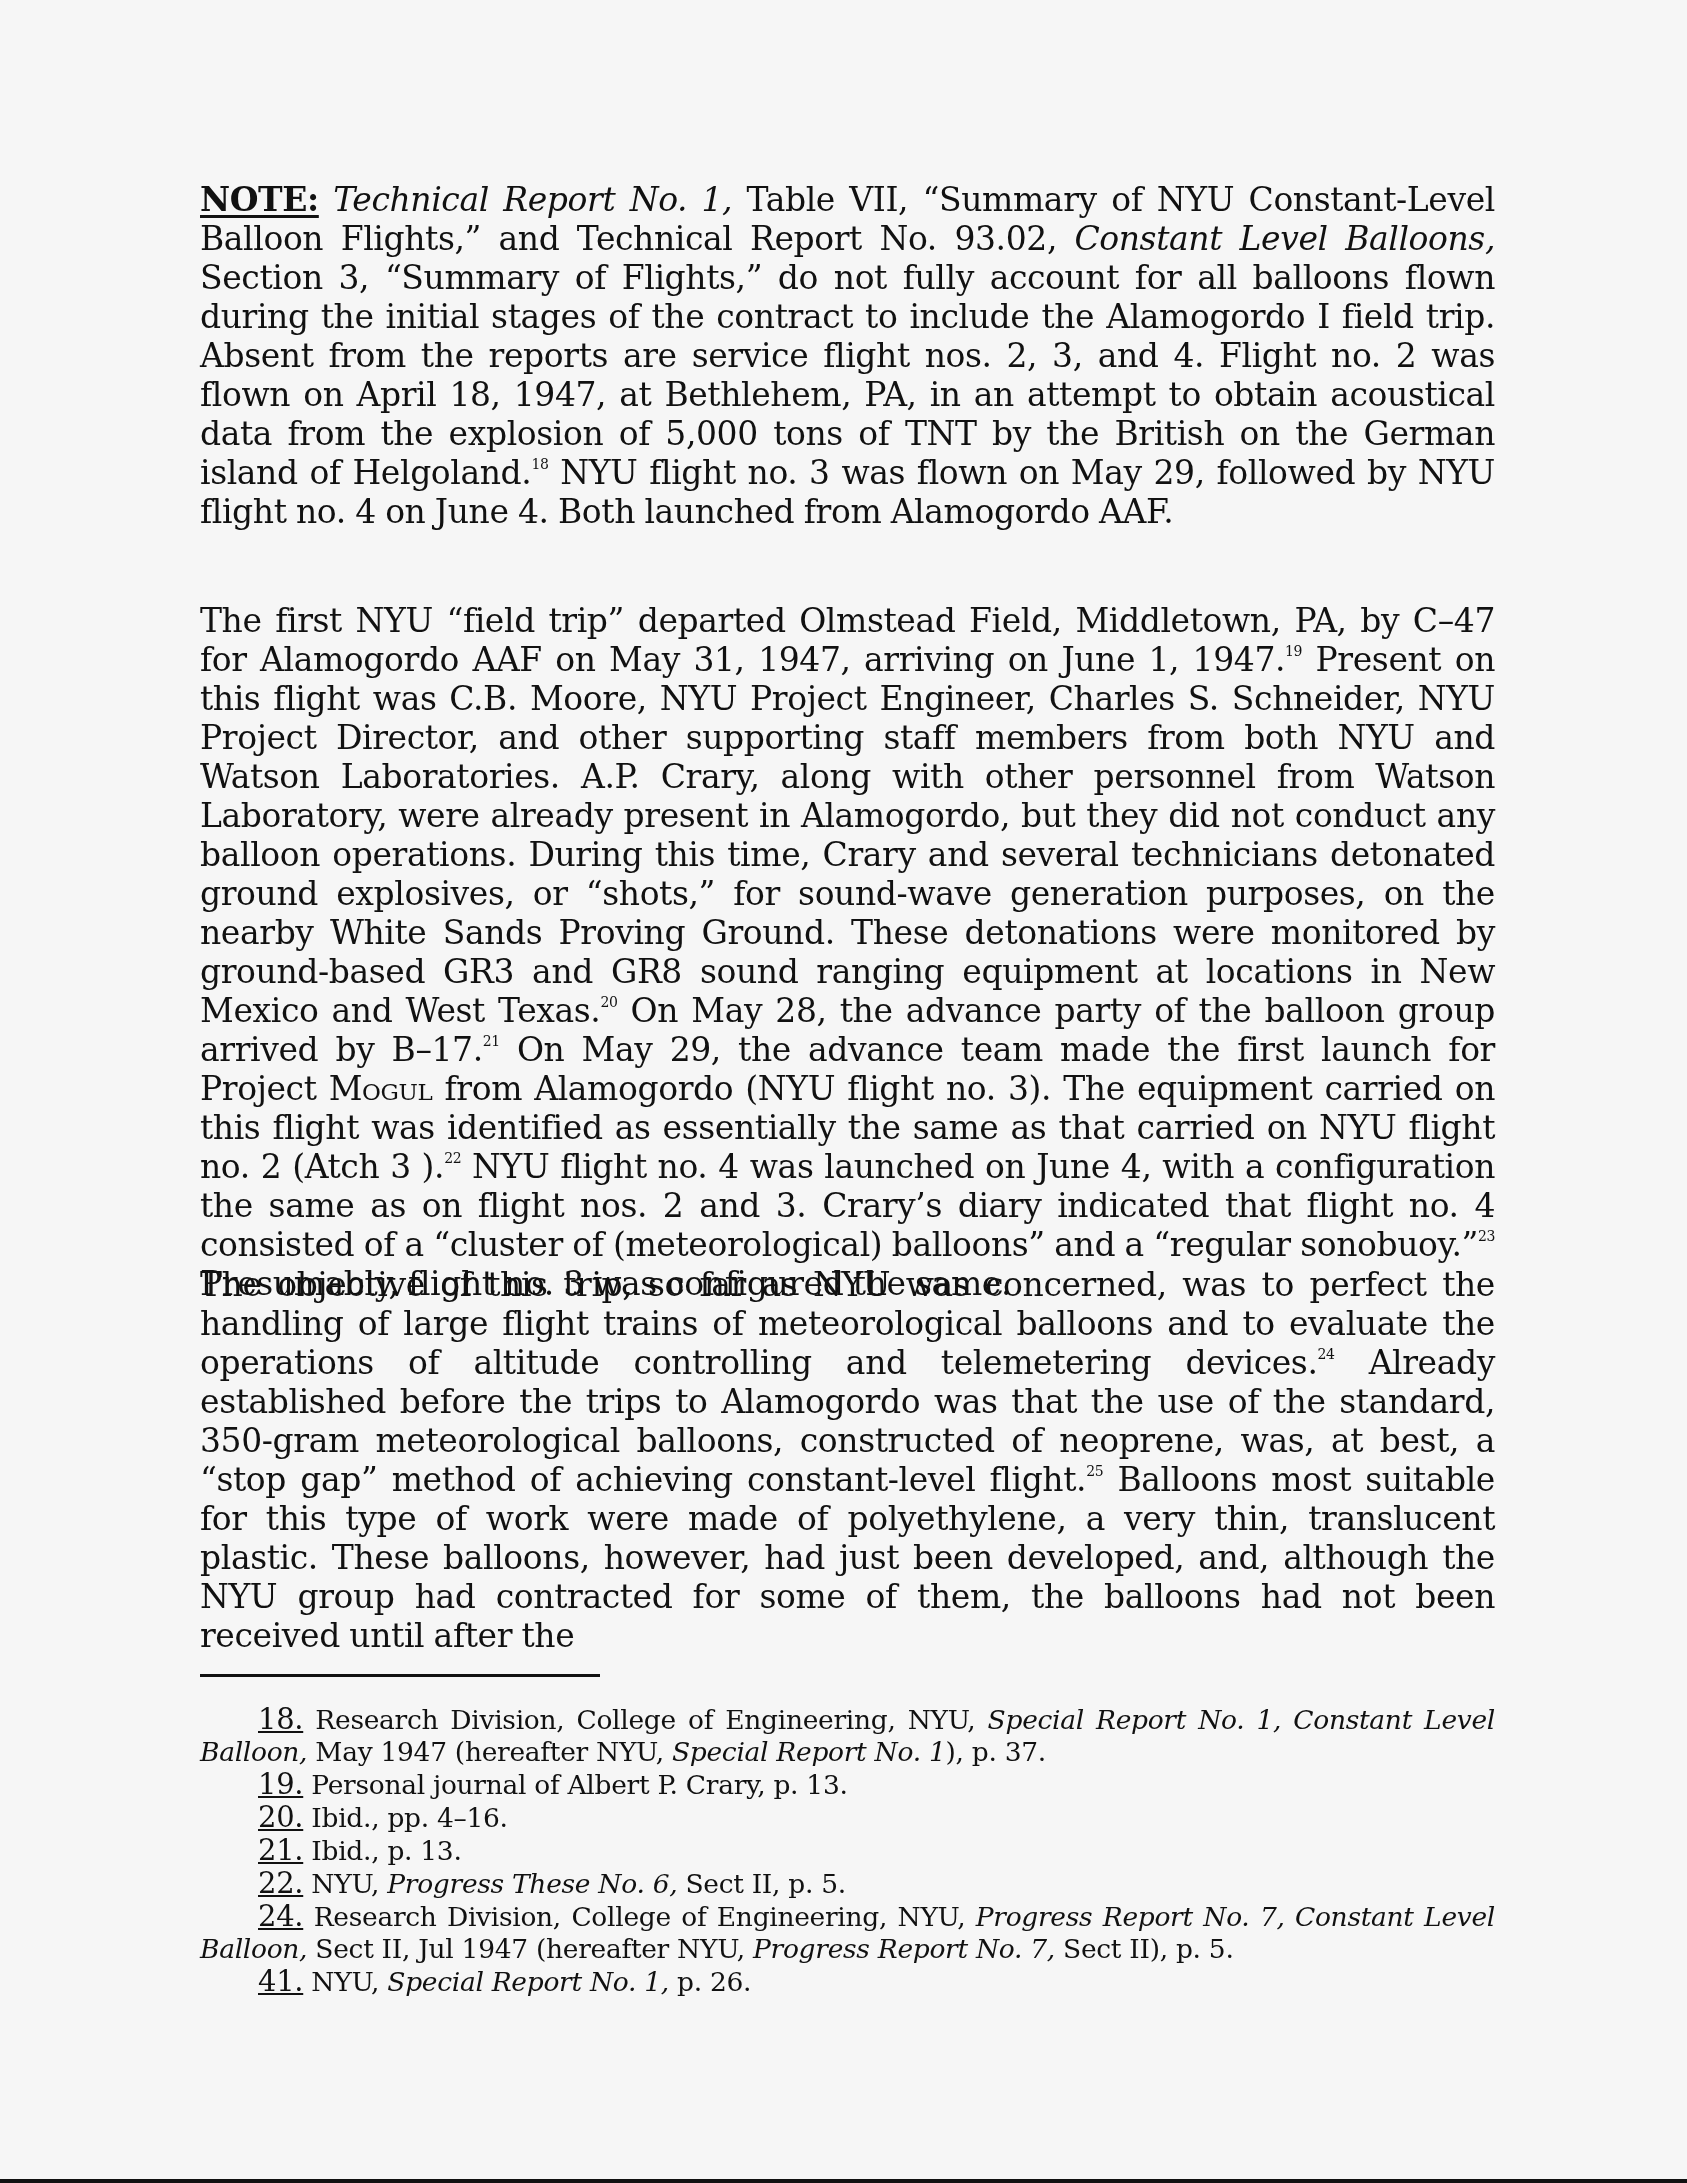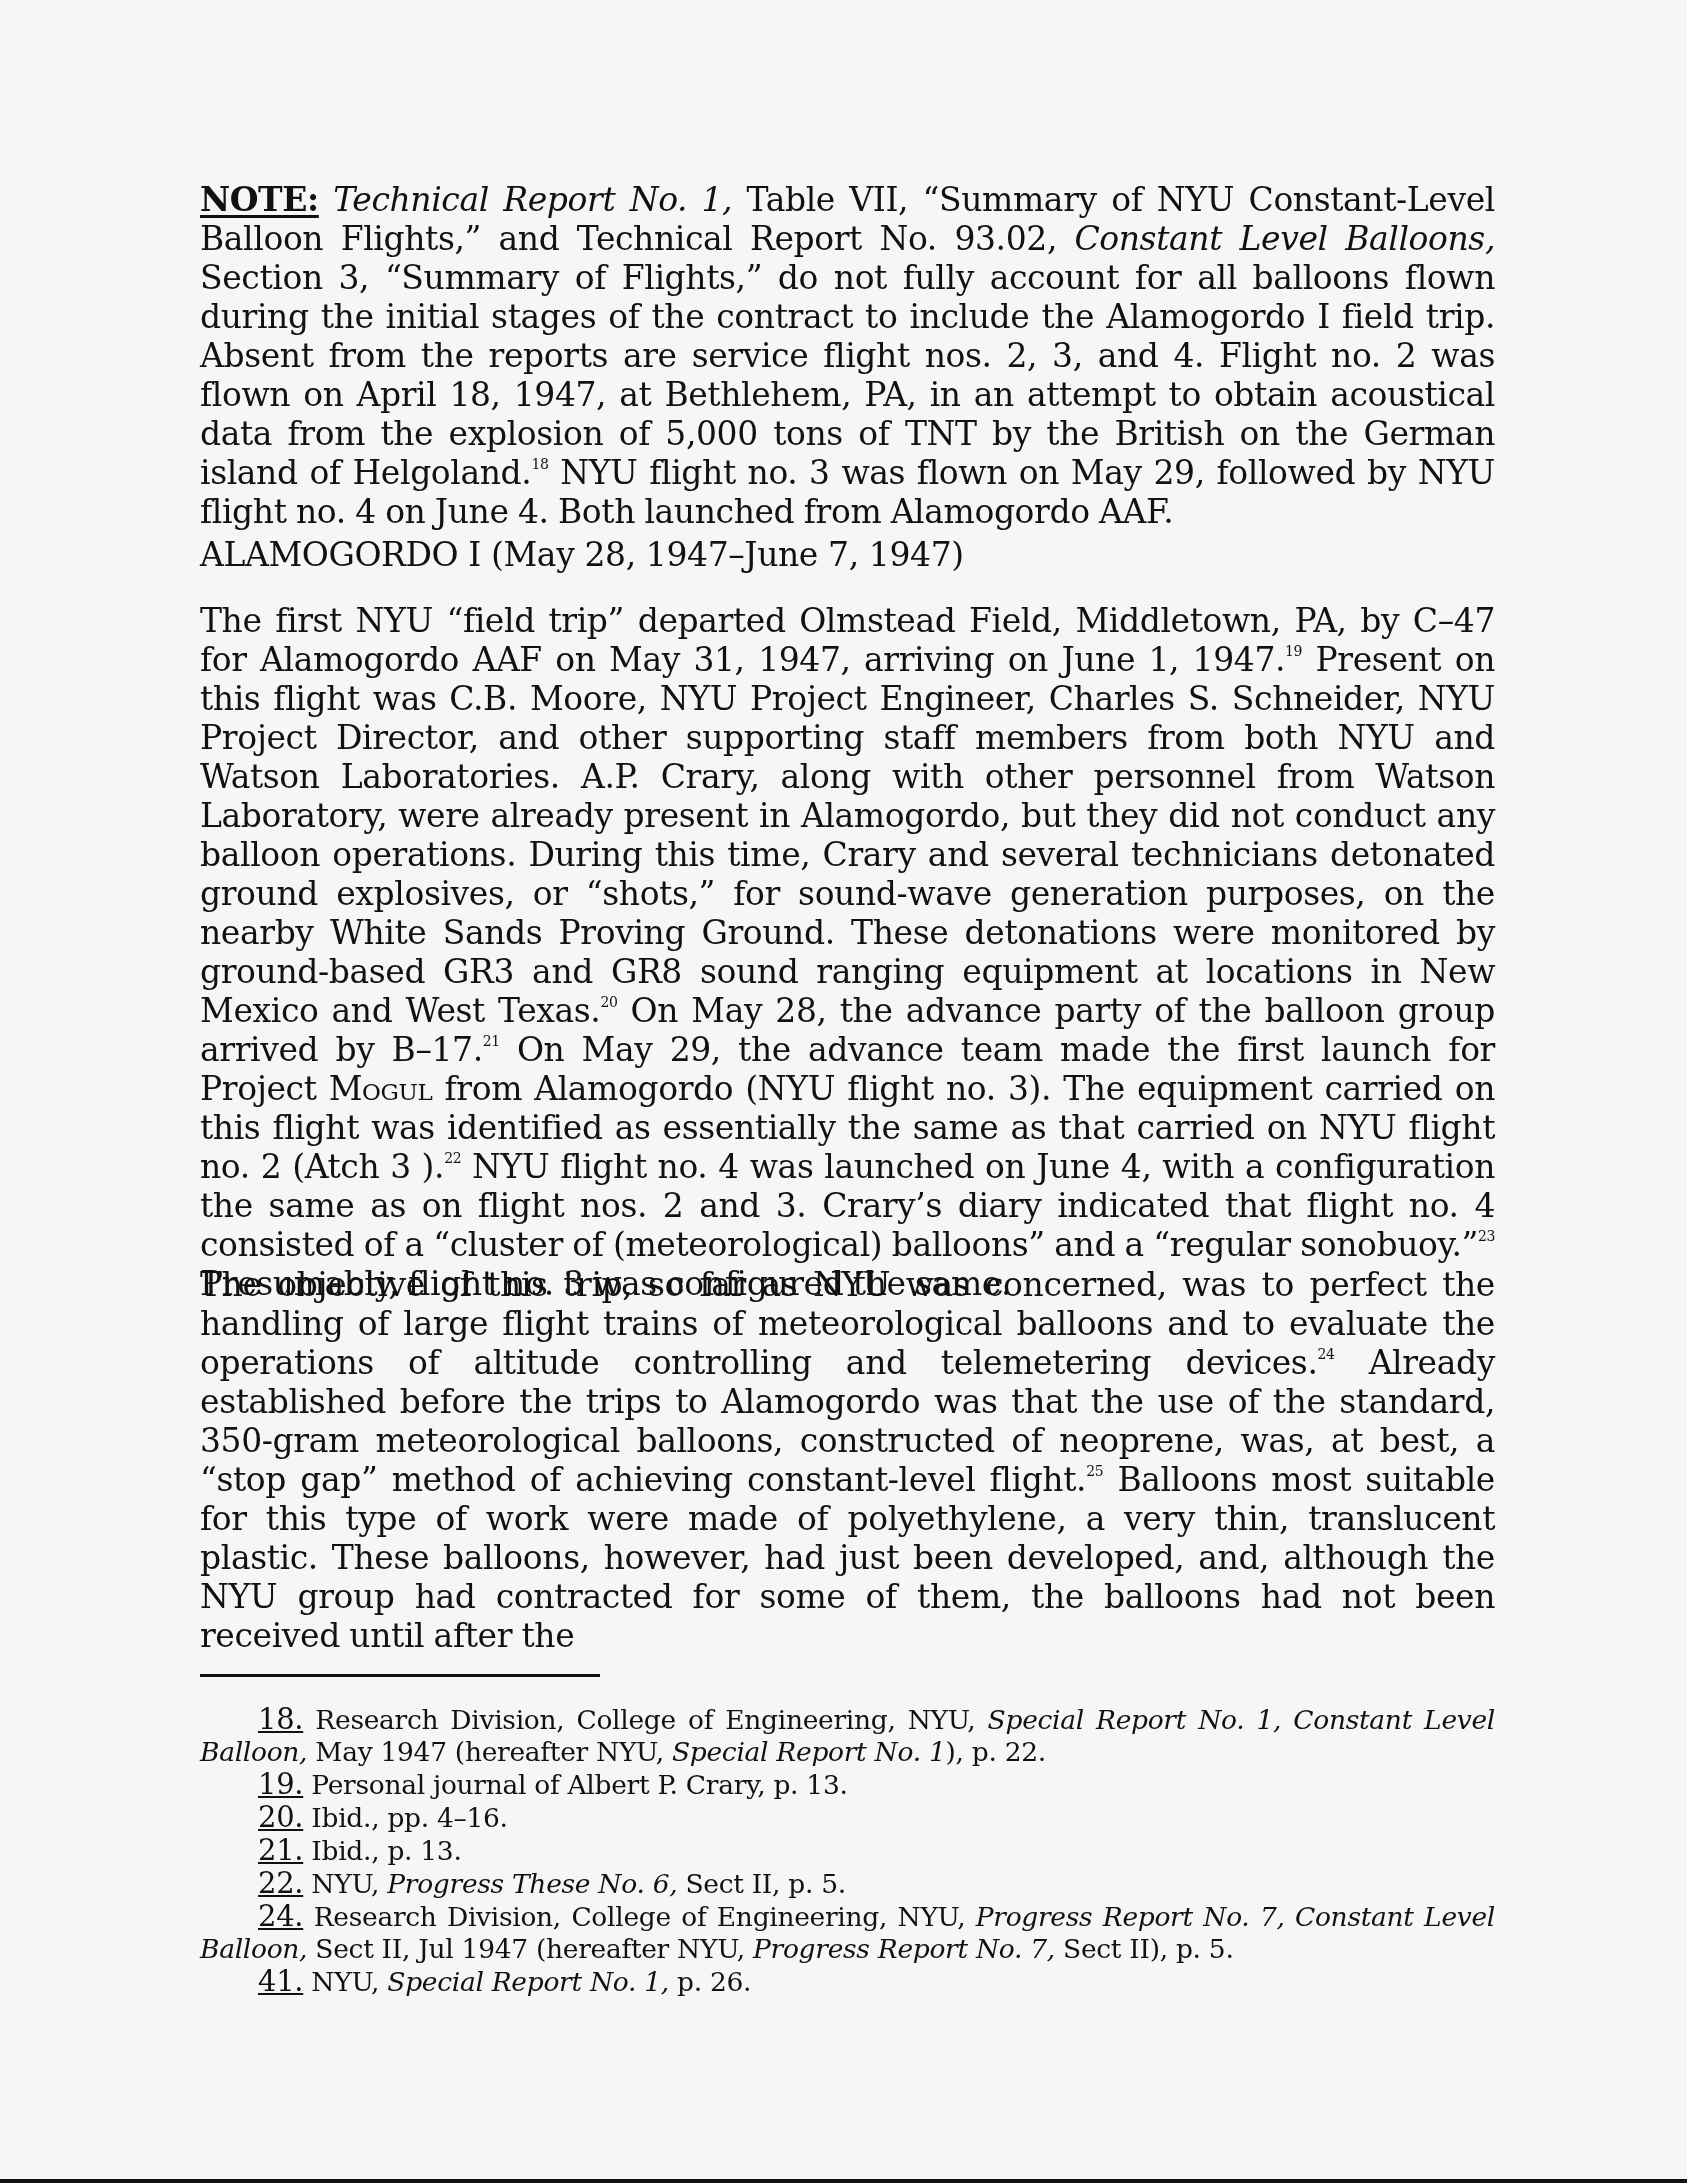--- a/index.html
+++ b/index.html
@@ -30,31 +30,30 @@
 </style>
 </head>
 <body>
 
 <div class="page">
   <p class="para p1">
     <span class="note-label">NOTE:</span>
     <span><i>Technical Report No. 1,</i><span> Table VII, “Summary of NYU Constant-Level Balloon Flights,” and Technical Report No. 93.02, </span><i>Constant Level Balloons,</i><span> Section 3, “Summary of Flights,” do not fully account for all balloons flown during the initial stages of the contract to include the Alamogordo I field trip. Absent from the reports are service flight nos. 2, 3, and 4. Flight no. 2 was flown on April 18, 1947, at Bethlehem, PA, in an attempt to obtain acoustical data from the explosion of 5,000 tons of TNT by the British on the German island of Helgoland.</span><sup>18</sup><span> NYU flight no. 3 was flown on May 29, followed by NYU flight no. 4 on June 4. Both launched from Alamogordo AAF.</span></span>
   </p>
 
-  <p class="heading h1">ALAMOGORDO I (May 28, 1947–June 7, 1947)</p>
 
   <p class="para p2"><span>The first NYU “field trip” departed Olmstead Field, Middletown, PA, by C–47 for Alamogordo AAF on May 31, 1947, arriving on June 1, 1947.</span><sup>19</sup><span> Present on this flight was C.B. Moore, NYU Project Engineer, Charles S. Schneider, NYU Project Director, and other supporting staff members from both NYU and Watson Laboratories. A.P. Crary, along with other personnel from Watson Laboratory, were already present in Alamogordo, but they did not conduct any balloon operations. During this time, Crary and several technicians detonated ground explosives, or “shots,” for sound-wave generation purposes, on the nearby White Sands Proving Ground. These detonations were monitored by ground-based GR3 and GR8 sound ranging equipment at locations in New Mexico and West Texas.</span><sup>20</sup><span> On May 28, the advance party of the balloon group arrived by B–17.</span><sup>21</sup><span> On May 29, the advance team made the first launch for Project </span><span class="sc">Mogul</span><span> from Alamogordo (NYU flight no. 3). The equipment carried on this flight was identified as essentially the same as that carried on NYU flight no. 2 (Atch 3 ).</span><sup>22</sup><span> NYU flight no. 4 was launched on June 4, with a configuration the same as on flight nos. 2 and 3. Crary’s diary indicated that flight no. 4 consisted of a “cluster of (meteorological) balloons” and a “regular sonobuoy.”</span><sup>23</sup><span> Presumably, flight no. 3 was configured the same.</span></p>
 
   <p class="para p3"><span>The objective of this trip, so far as NYU was concerned, was to perfect the handling of large flight trains of meteorological balloons and to evaluate the operations of altitude controlling and telemetering devices.</span><sup>24</sup><span> Already established before the trips to Alamogordo was that the use of the standard, 350-gram meteorological balloons, constructed of neoprene, was, at best, a “stop gap” method of achieving constant-level flight.</span><sup>25</sup><span> Balloons most suitable for this type of work were made of polyethylene, a very thin, translucent plastic. These balloons, however, had just been developed, and, although the NYU group had contracted for some of them, the balloons had not been received until after the</span></p>
 </div>
 
 <div class="rule"></div>
 
 <div class="notes" id="footnotes">
-    <p class="fn indent"><span class="num">18.</span><span> Research Division, College of Engineering, NYU, </span><i>Special Report No. 1, Constant Level Balloon,</i><span> May 1947 (hereafter NYU, </span><i>Special Report No. 1</i><span>), p. 22.</span></p>
+    <p class="fn indent"><span class="num">18.</span><span> Research Division, College of Engineering, NYU, </span><i>Special Report No. 1, Constant Level Balloon,</i><span> May 1947 (hereafter NYU, </span><i>Special Report No. 1</i><span>), p. 37.</span></p>
     <p class="fn indent"><span class="num">19.</span><span> Personal journal of Albert P. Crary, p. 13.</span></p>
     <p class="fn indent"><span class="num">20.</span><span> Ibid., pp. 4–16.</span></p>
     <p class="fn indent"><span class="num">21.</span><span> Ibid., p. 13.</span></p>
     <p class="fn indent"><span class="num">22.</span><span> NYU, </span><i>Progress These No. 6,</i><span> Sect II, p. 5.</span></p>
     <p class="fn indent"><span class="num">24.</span><span> Research Division, College of Engineering, NYU, </span><i>Progress Report No. 7, Constant Level Balloon,</i><span> Sect II, Jul 1947 (hereafter NYU, </span><i>Progress Report No. 7,</i><span> Sect II), p. 5.</span></p>
     <p class="fn indent"><span class="num">41.</span><span> NYU, </span><i>Special Report No. 1,</i><span> p. 26.</span></p>
   </div>
 
 <div class="bottom-bar"></div>
 

